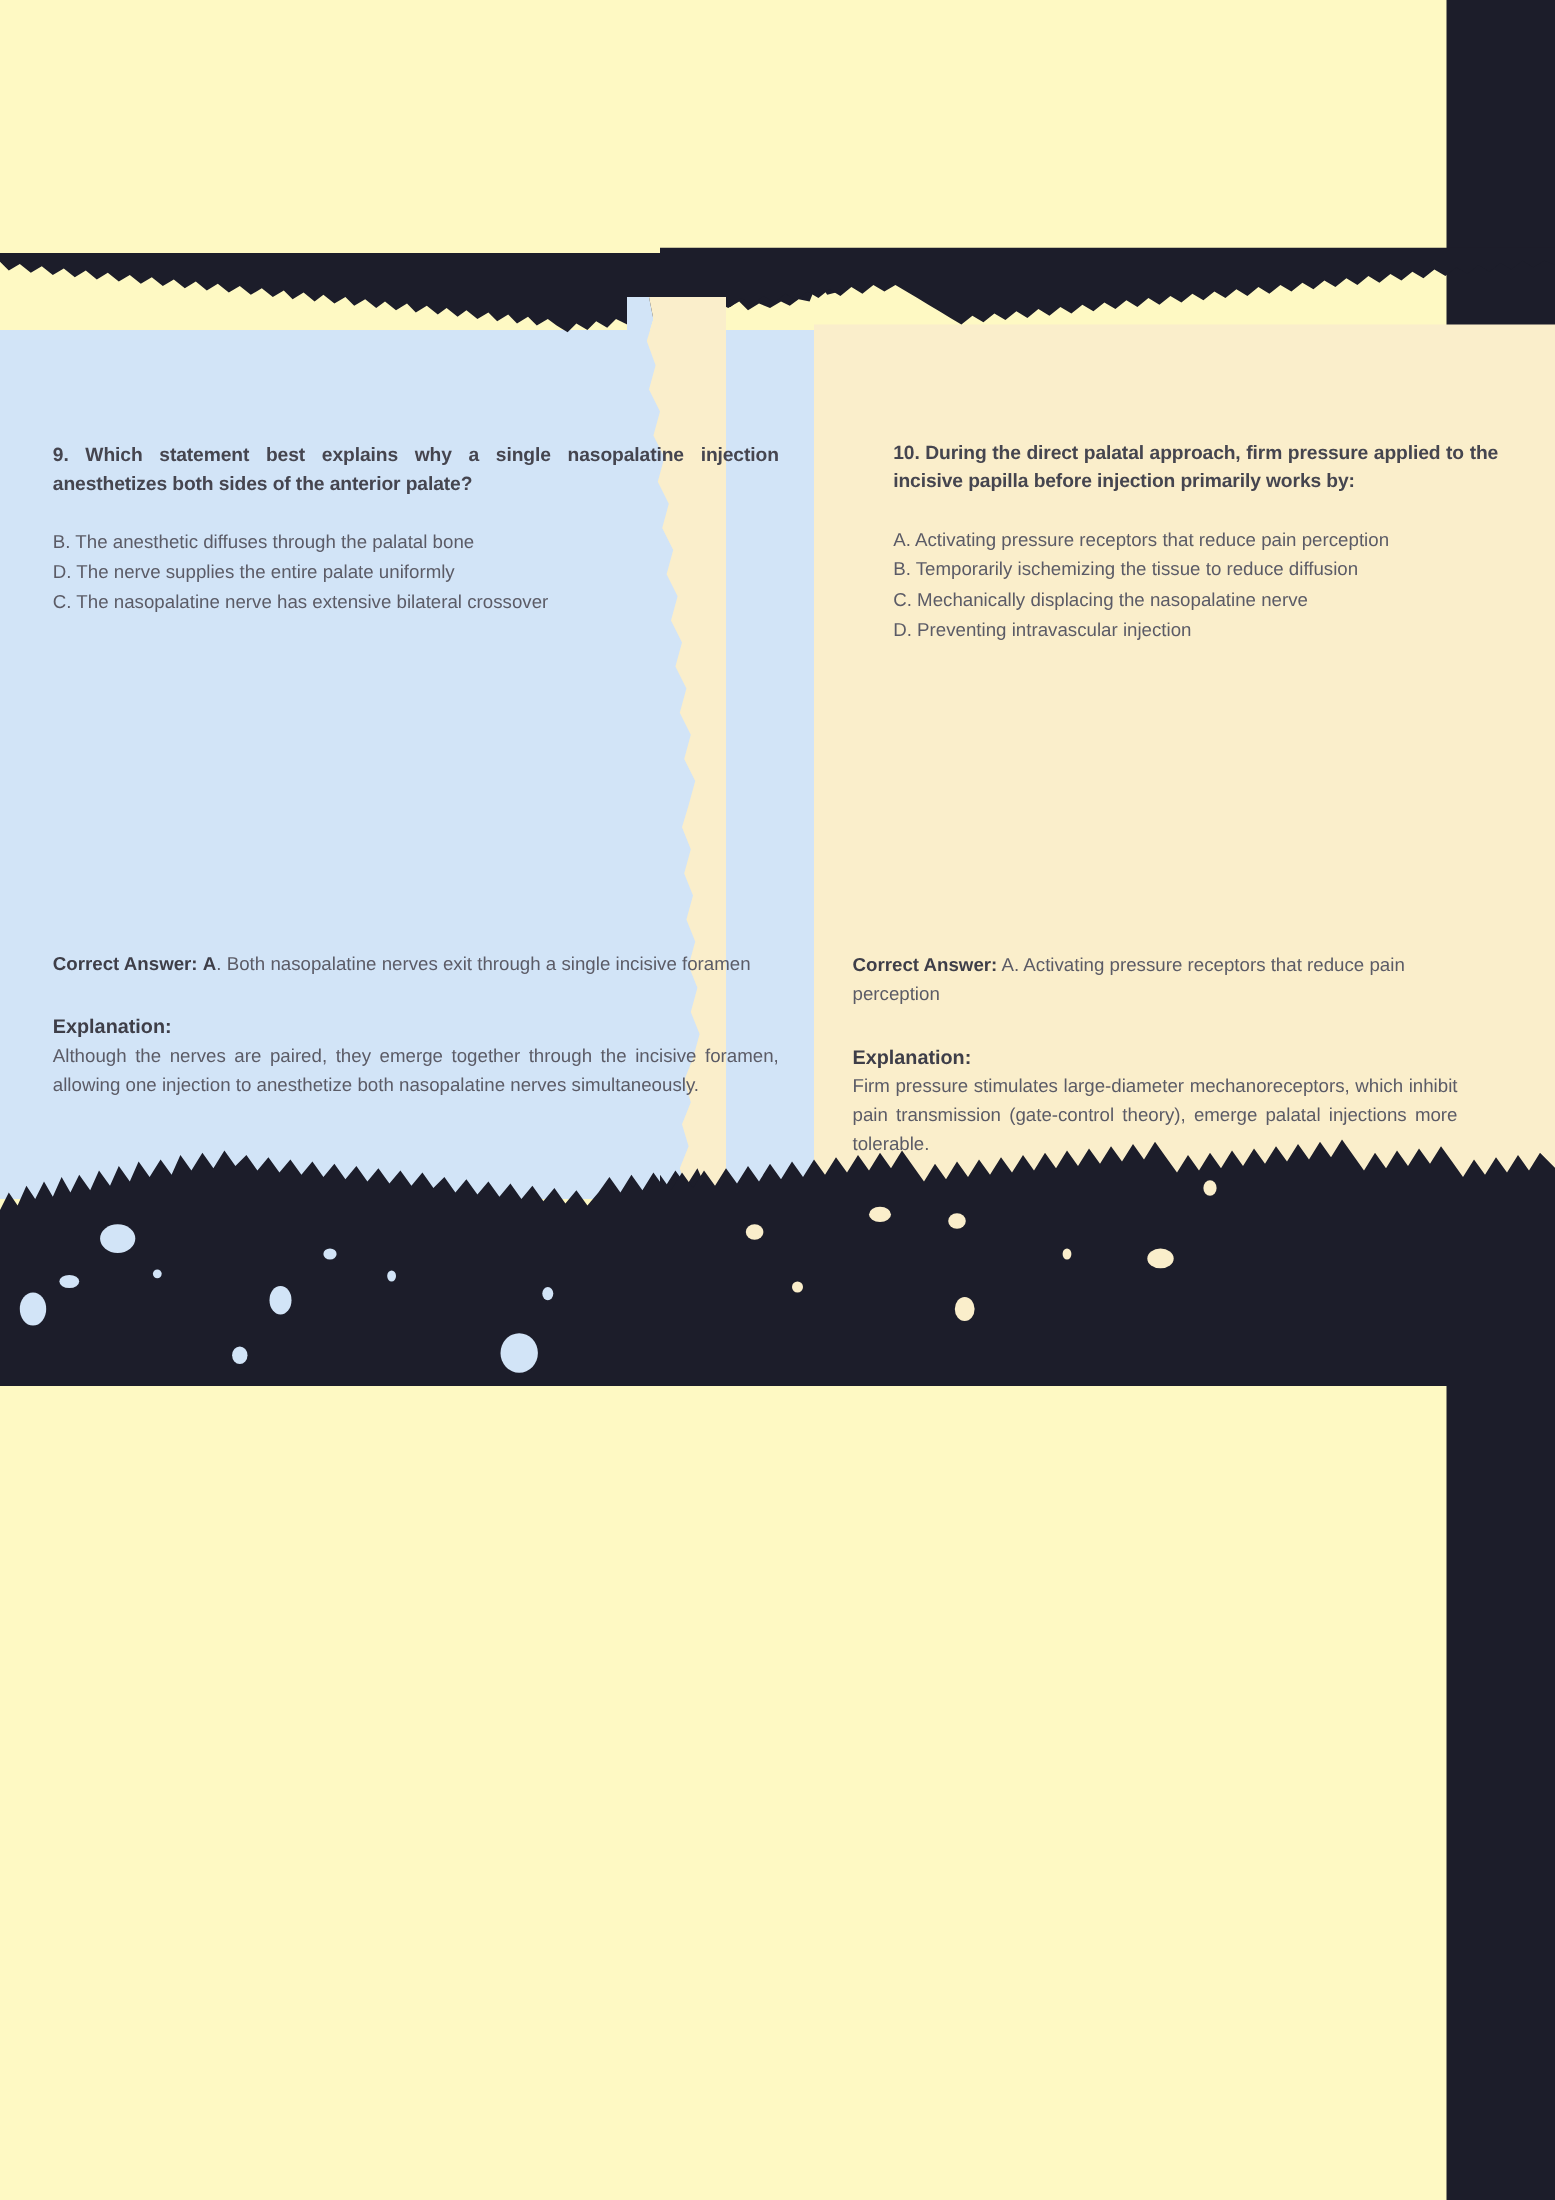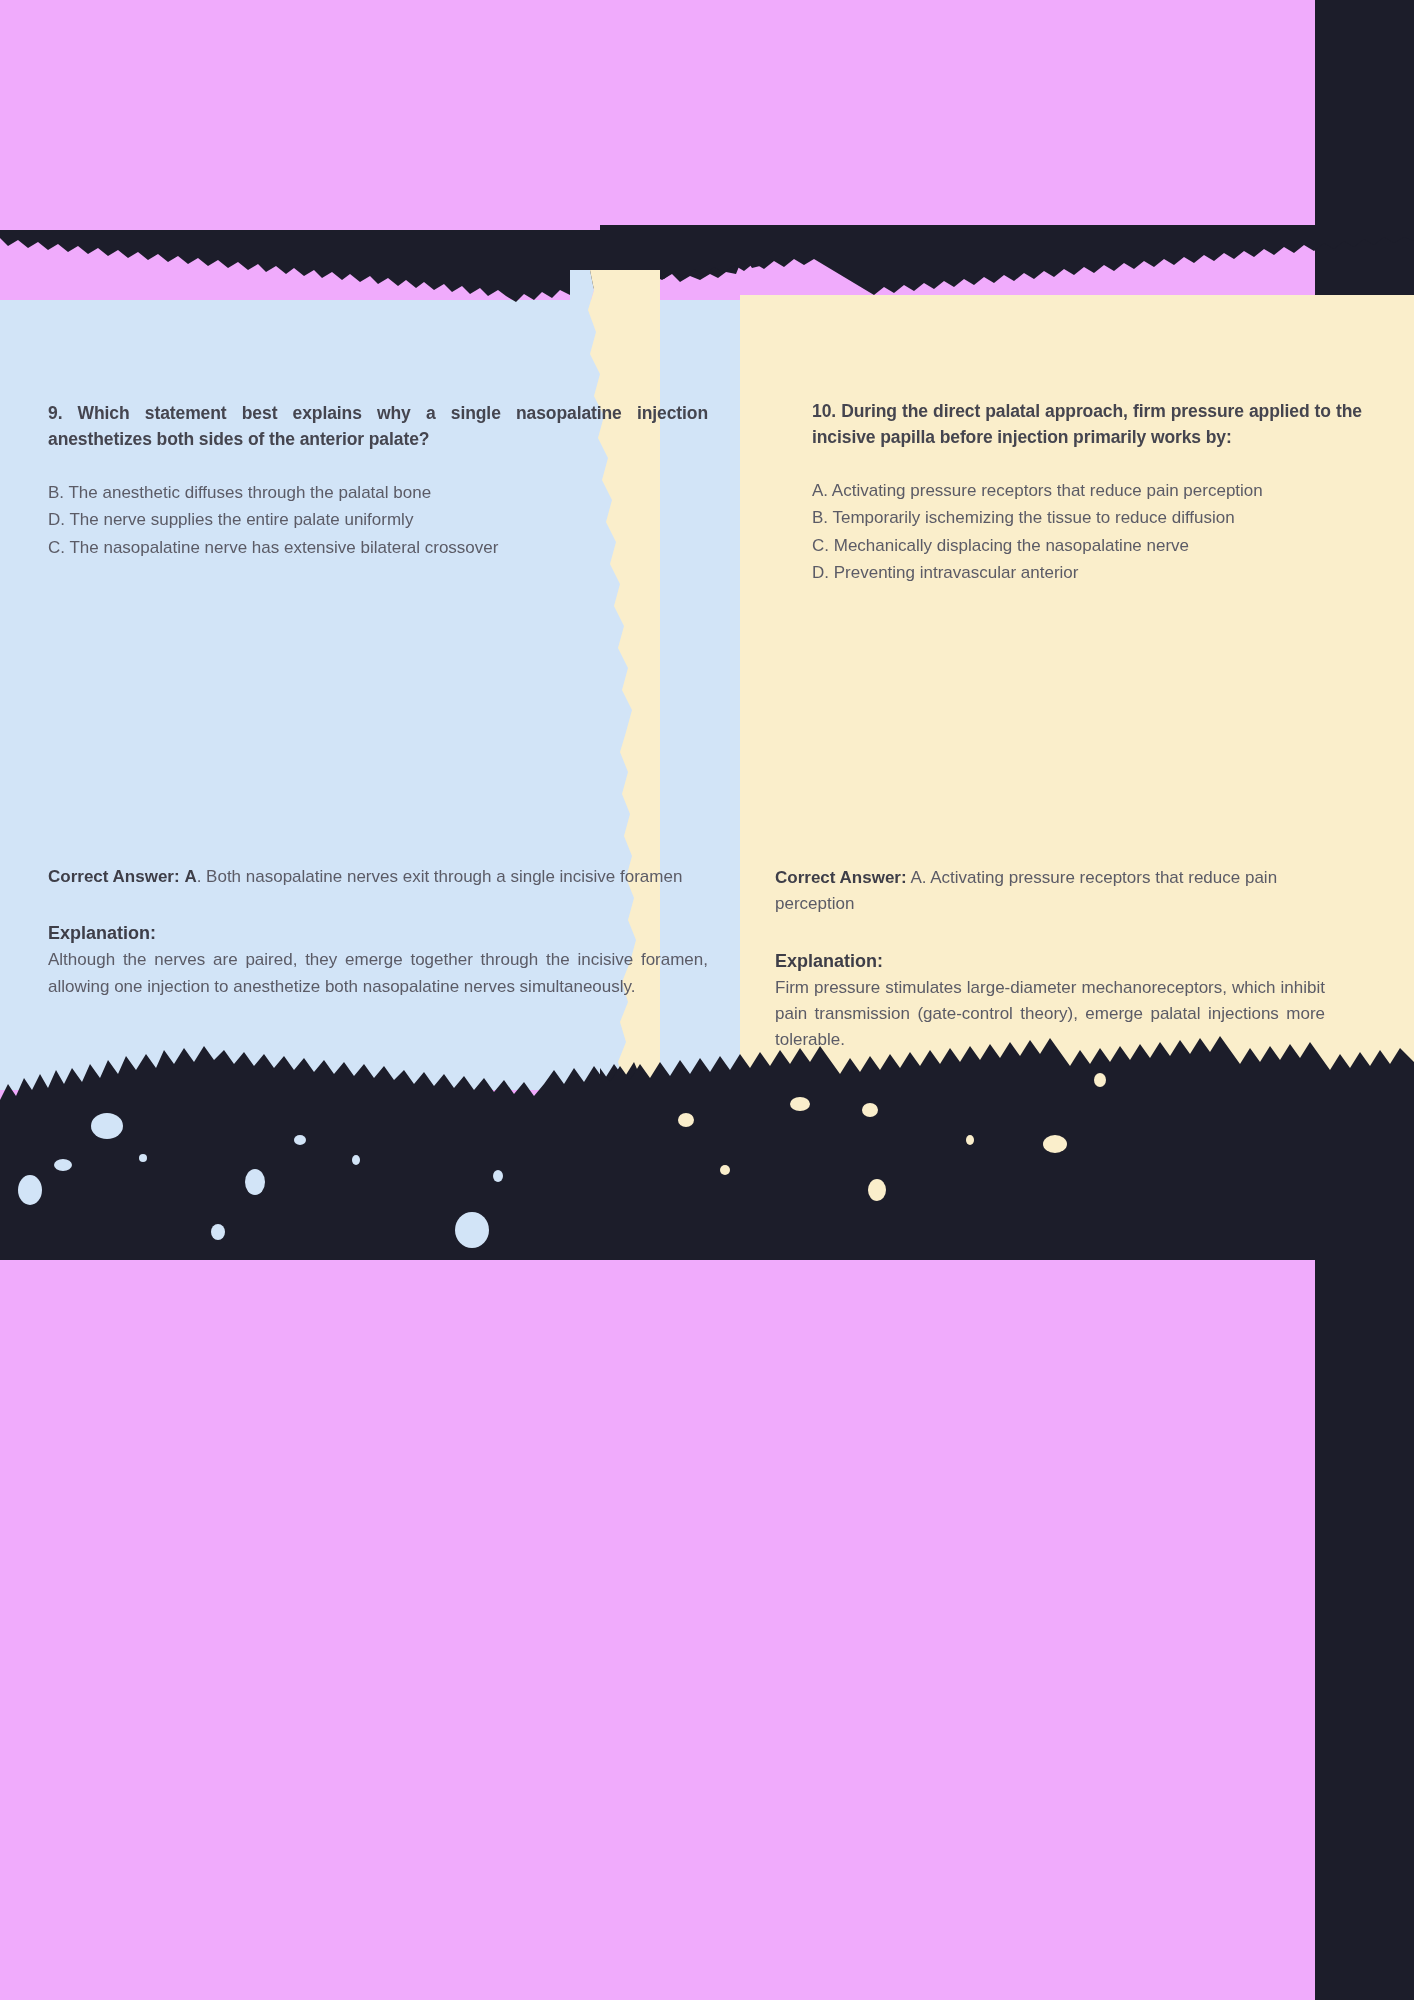--- a/index.html
+++ b/index.html
@@ -5,21 +5,21 @@
   * { margin:0; padding:0; box-sizing:border-box; }
   html, body {
     width:1414px; height:2000px;
     background:#1c1d2a;
     font-family:"Liberation Sans", sans-serif;
     overflow:hidden;
   }
   #stage {
     position:relative;
     width:1315px; height:2000px;
-    background:#f0abfc;
+    background:#fef9c3;
   }
 
   
   .panel {
     position:absolute;
     overflow:hidden;
   }
   #panel-left {
     left:0px; top:300px;
     width:750px; height:790px;
@@ -189,21 +189,21 @@
     <div class="exp-head">Explanation:</div>
     <div class="exp-body">Although the nerves are paired, they emerge together through the incisive foramen, allowing one injection to anesthetize both nasopalatine nerves simultaneously.</div>
   </div>
 
   <div class="content" id="right-content">
     <div class="q-title">10. During the direct palatal approach, firm pressure applied to the incisive papilla before injection primarily works by:</div>
     <div class="options">
       <div class="option">A. Activating pressure receptors that reduce pain perception</div>
       <div class="option">B. Temporarily ischemizing the tissue to reduce diffusion</div>
       <div class="option">C. Mechanically displacing the nasopalatine nerve</div>
-      <div class="option">D. Preventing intravascular anterior</div>
+      <div class="option">D. Preventing intravascular injection</div>
     </div>
   </div>
 
   <div class="answer-block" id="right-answer">
     <div class="answer-line">
       <span class="lead">Correct Answer:</span>
       <span>A. Activating pressure receptors that reduce pain perception</span>
     </div>
     <div class="exp-head">Explanation:</div>
     <div class="exp-body">Firm pressure stimulates large-diameter mechanoreceptors, which inhibit pain transmission (gate-control theory), emerge palatal injections more tolerable.</div>

